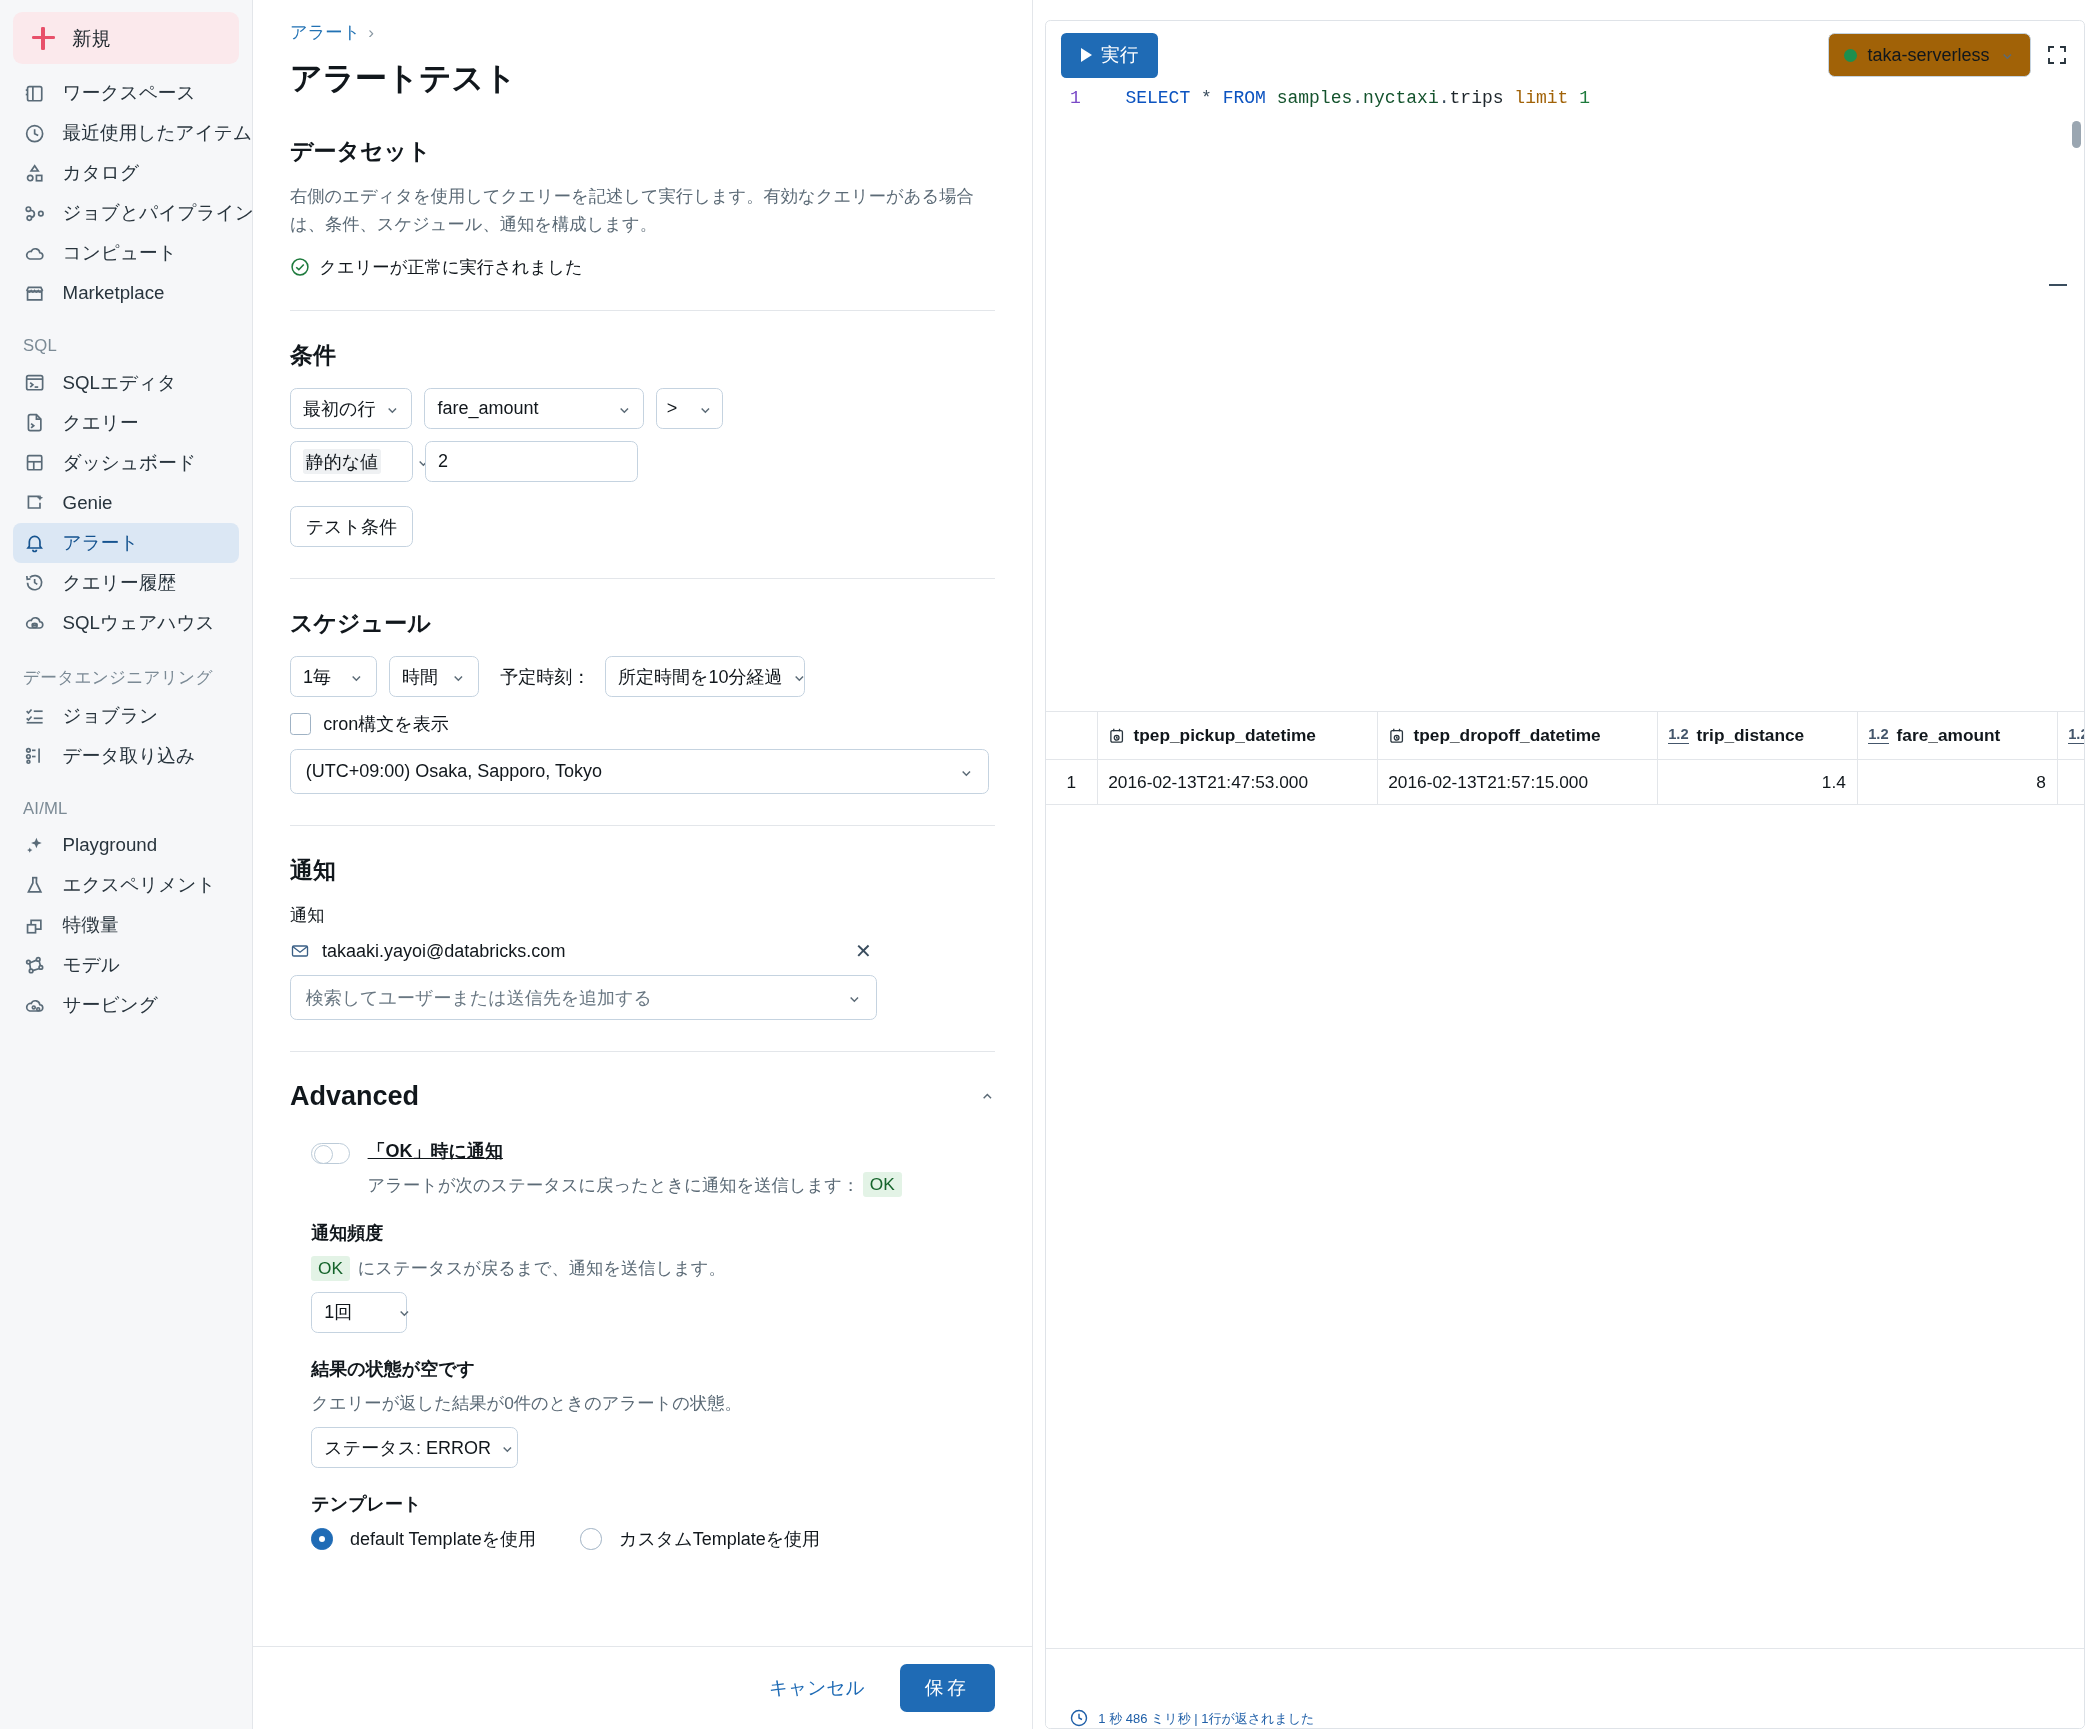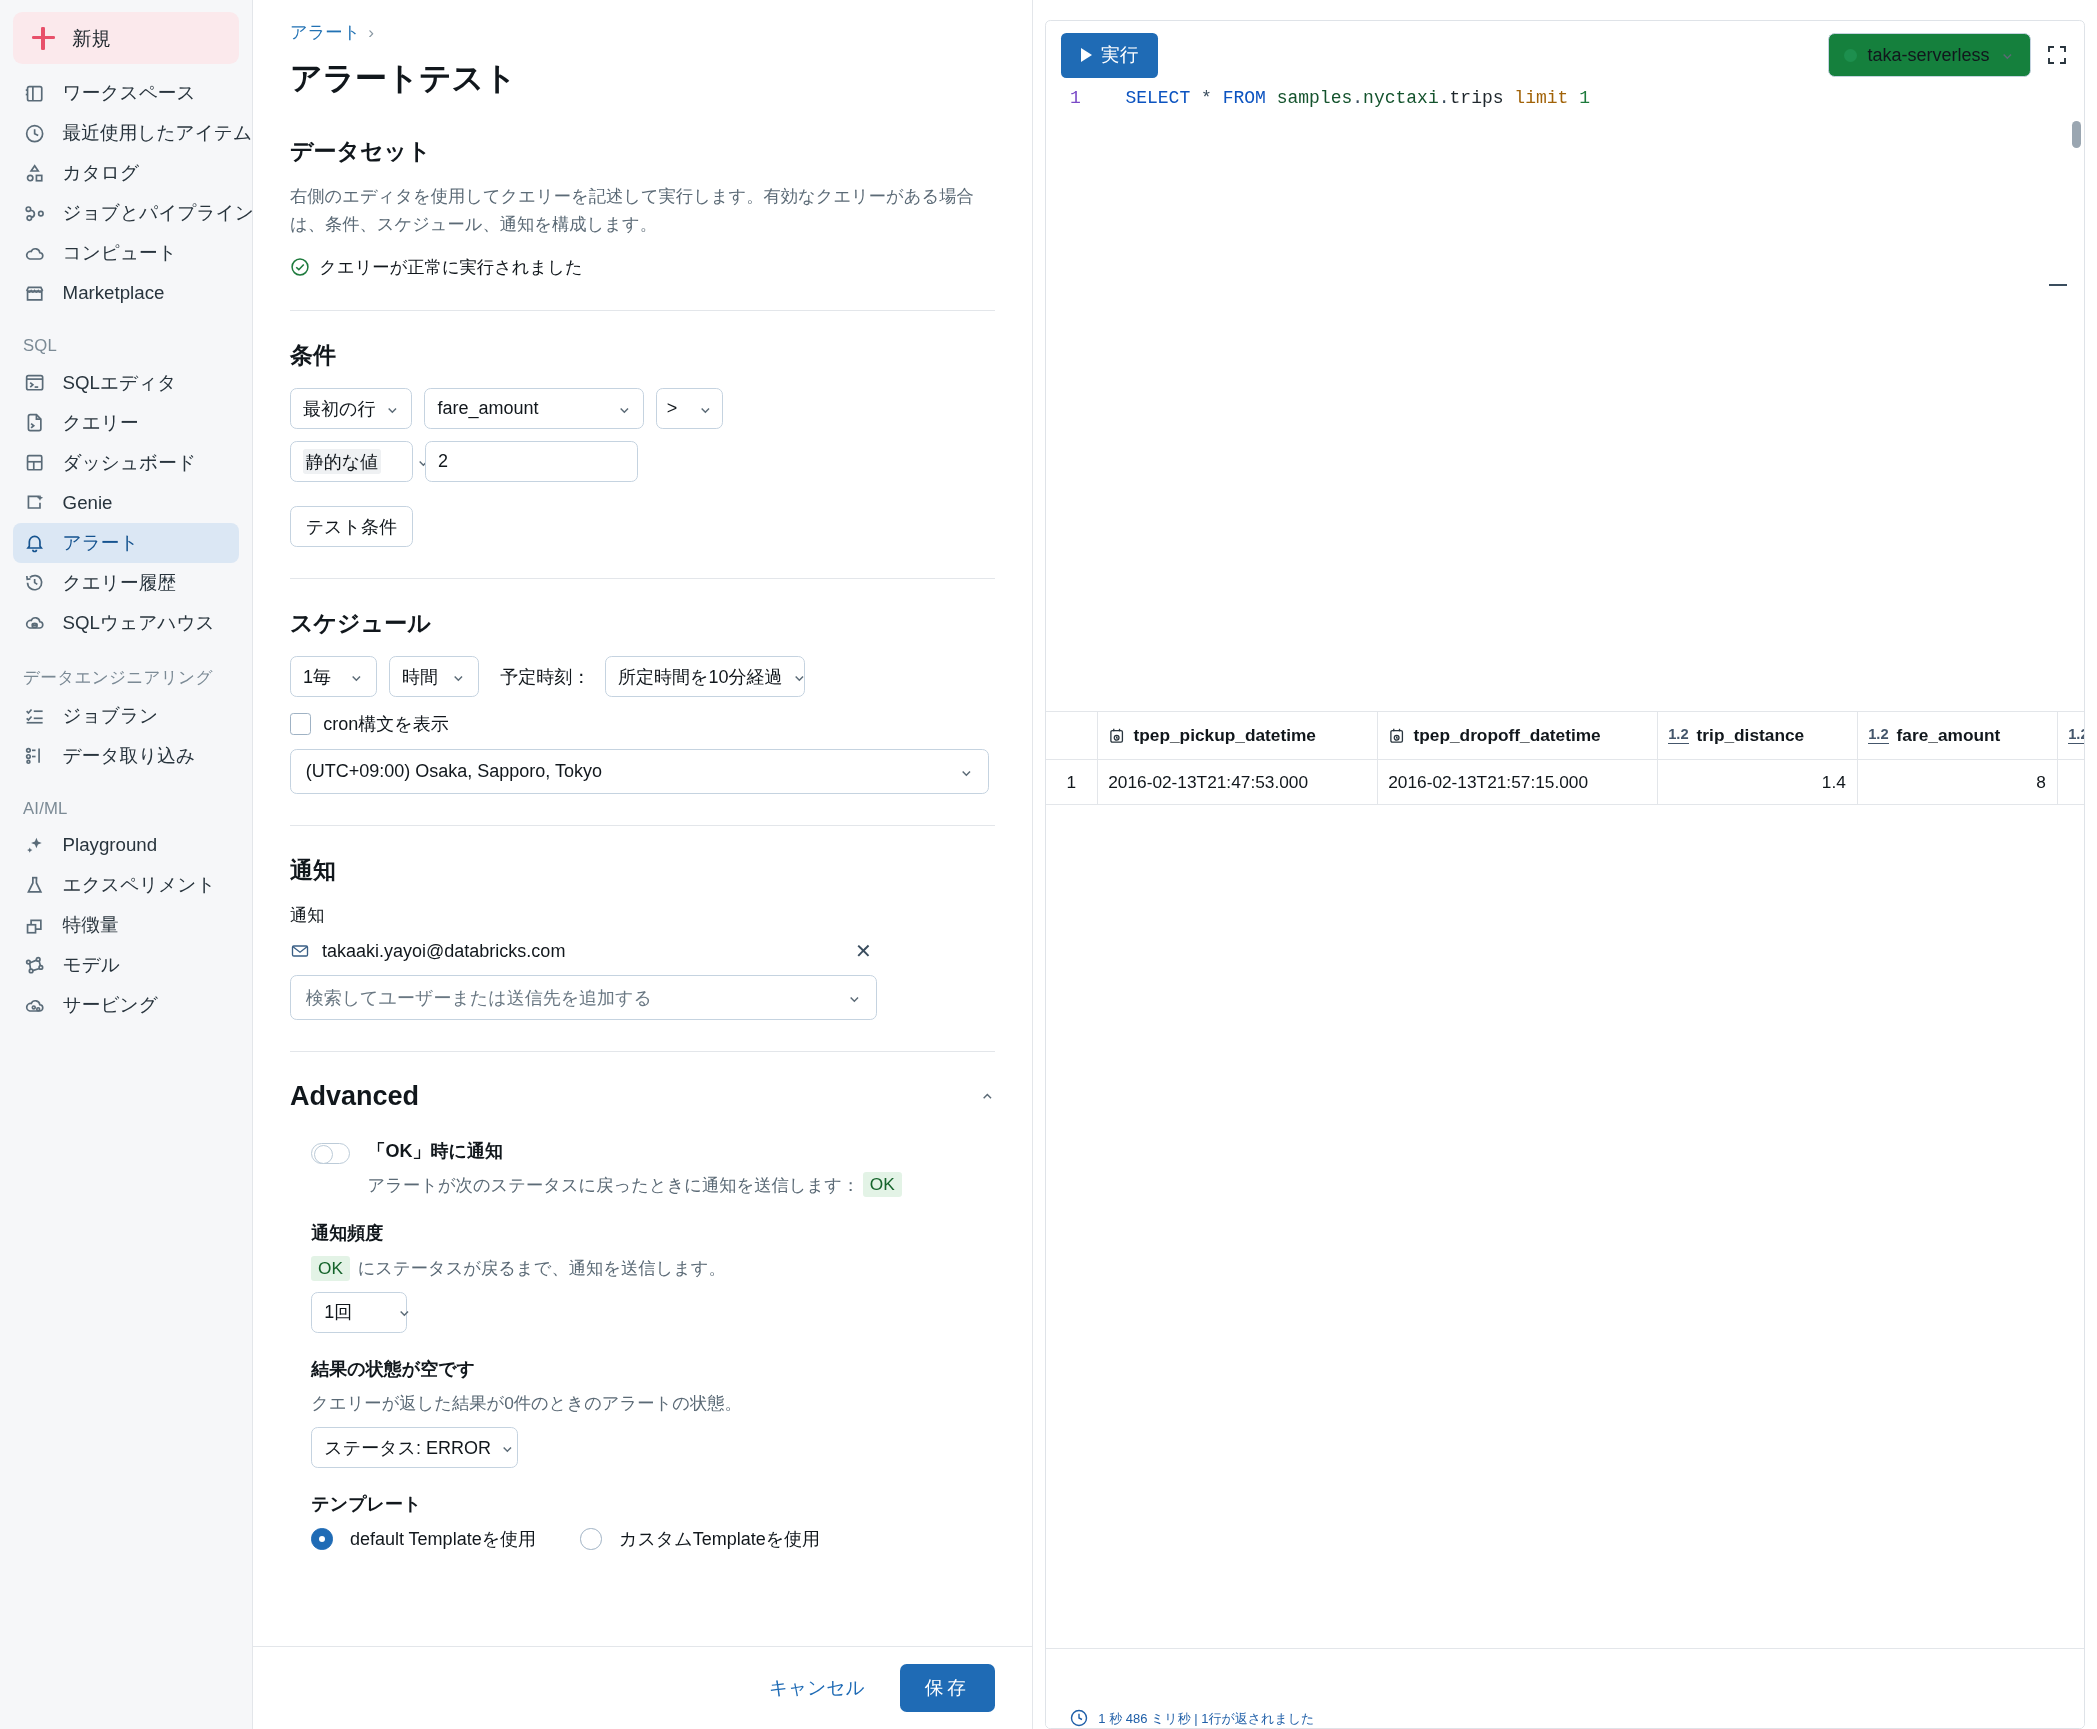--- a/index.html
+++ b/index.html
@@ -138,21 +138,21 @@
 
   .tg-row { display: flex; align-items: flex-start; gap: 17.3px; }
   .toggle {
     width: 39px; height: 21.3px; border-radius: 10.7px; border: 1px solid #bccbd8; background: #fff;
     position: relative; flex: 0 0 39px; margin-top: 4px; cursor: pointer;
   }
   .toggle::after {
     content:""; position:absolute; left: 1.3px; top: 0.7px; width: 17.3px; height: 17.3px;
     border-radius: 50%; border: 1px solid #bccbd8; background: #fff;
   }
-  .tg-title { font-size: 18px; font-weight: 700; color: #11171c; }
+  .tg-title { font-size: 18px; font-weight: 700; color: #11171c; text-decoration: underline; }
   .tg-desc { font-size: 17.3px; color: #5b6a76; margin-top: 9.3px; display:flex; align-items:center; gap:4px; }
   .badge-ok { background: #e3f3e6; color: #14632a; border-radius: 3.3px; padding: 2px 6.7px; font-size: 17.3px; }
 
   .adv-lab { font-size: 18px; font-weight: 700; color: #11171c; margin: 24px 0 10.7px 0; }
   .adv-line { font-size: 17.3px; color: #5b6a76; display: flex; align-items: center; gap: 8px; margin-bottom: 10.7px; }
   .adv-sub { font-size: 17.3px; color: #5b6a76; margin-bottom: 12px; }
 
   .radio-row { display: flex; align-items: center; gap: 17.3px; }
   .radio { width: 21.3px; height: 21.3px; border-radius: 50%; border: 1.1px solid #9fb2c4; background: #fff; flex: 0 0 21.3px; position: relative; cursor: pointer;}
   .radio.on { background: #1f6bb5; border-color: #1f6bb5; }
@@ -178,21 +178,21 @@
   }
   .ed-toolbar { display: flex; align-items: center; padding: 12px 14.7px 6.7px 14.7px; gap: 13.3px; }
   .btn-run {
     background: #1f6bb5; color: #fff; border: none; border-radius: 5.3px;
     font-size: 18.7px; padding: 9.3px 20px; cursor: pointer; font-family: inherit;
     display: inline-flex; align-items: center; gap: 9.3px;
   }
   .tri { width:0;height:0;border-left:11.3px solid #fff;border-top:7.3px solid transparent;border-bottom:7.3px solid transparent;}
   .tb-right { margin-left: auto; display: flex; align-items: center; gap: 14.7px; }
   .wh-select {
-    height: 44px; border: 0.7px solid #c5d3e0; border-radius: 6.7px; background: #15803d;
+    height: 44px; border: 0.7px solid #c5d3e0; border-radius: 6.7px; background: #a16207;
     display: inline-flex; align-items: center; gap: 10.7px; padding: 0 14.7px;
     font-size: 18px; color: #11171c; cursor: pointer;
   }
   .dot-green { width: 13.3px; height: 13.3px; border-radius: 50%; background: #1d8f4e; flex:0 0 13.3px; }
   .expand-ico { width: 24px; height: 24px; cursor: pointer; }
 
   .code-area { flex: 0 0 auto; height: 627px; position: relative; }
   .code-line { display: flex; align-items: baseline; gap: 14.7px; padding: 4px 0 0 14.7px;
     font-family: "Liberation Mono", "DejaVu Sans Mono", monospace; font-size: 18px; }
   .ln { color: #7a49c7; width: 20px; text-align: right; }

